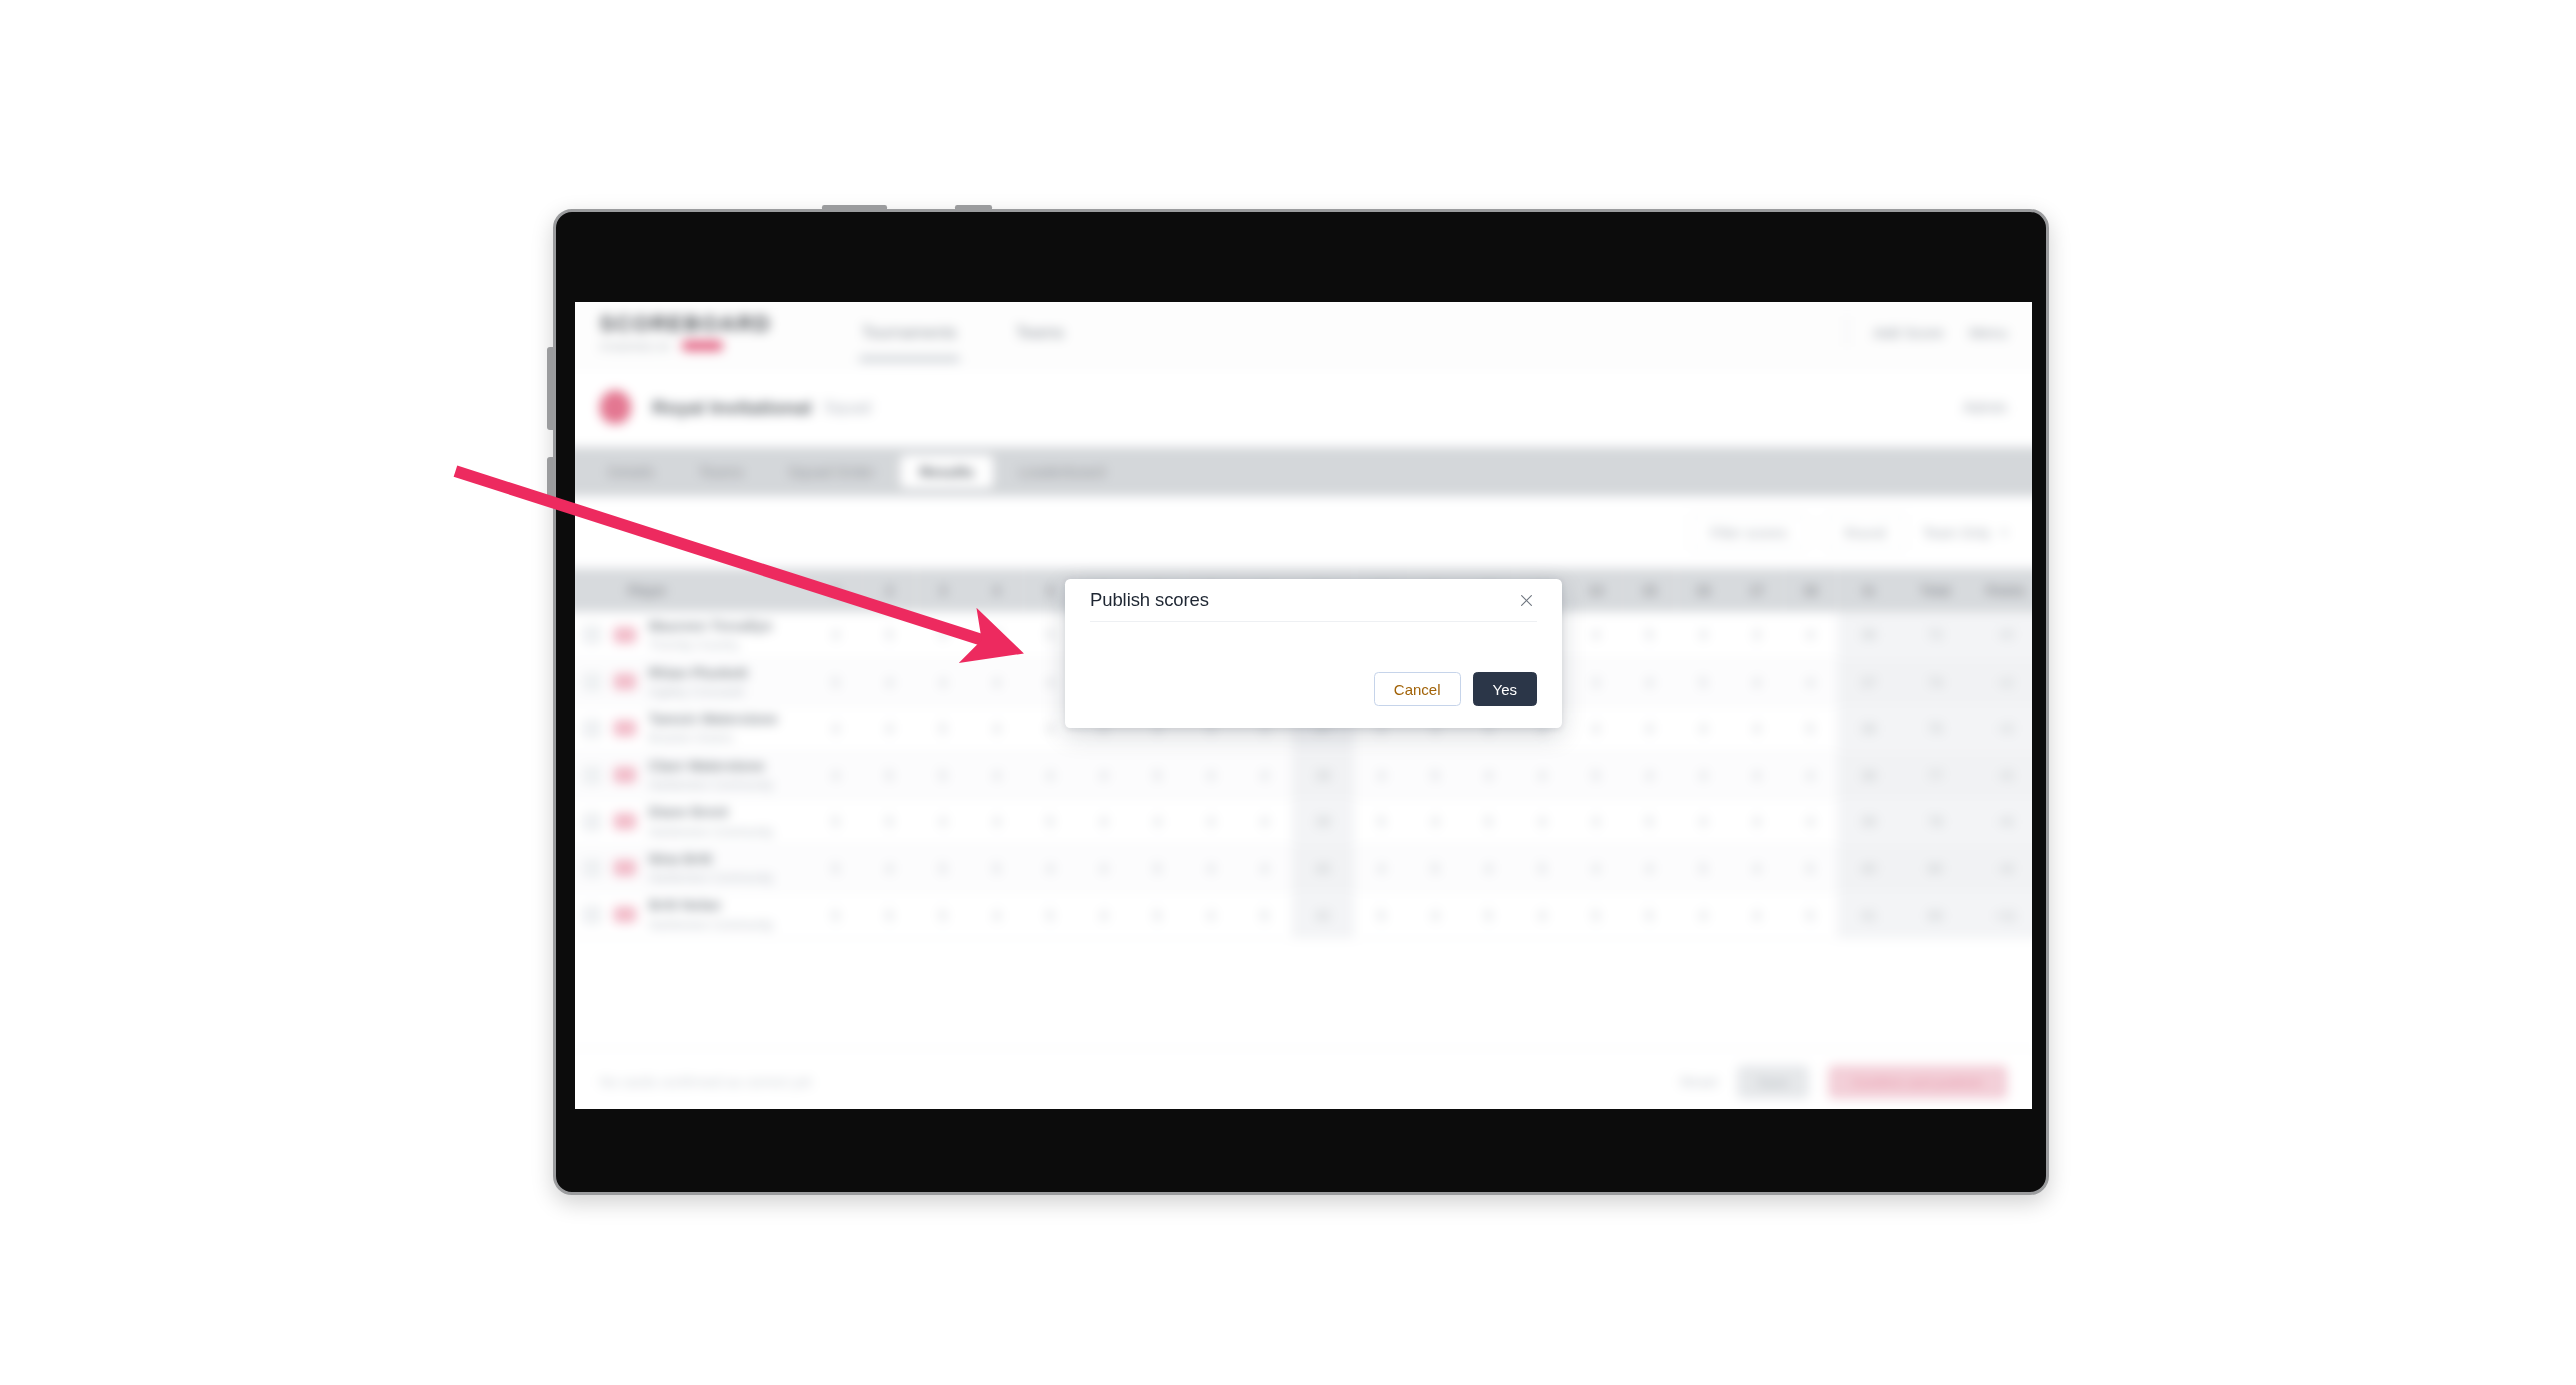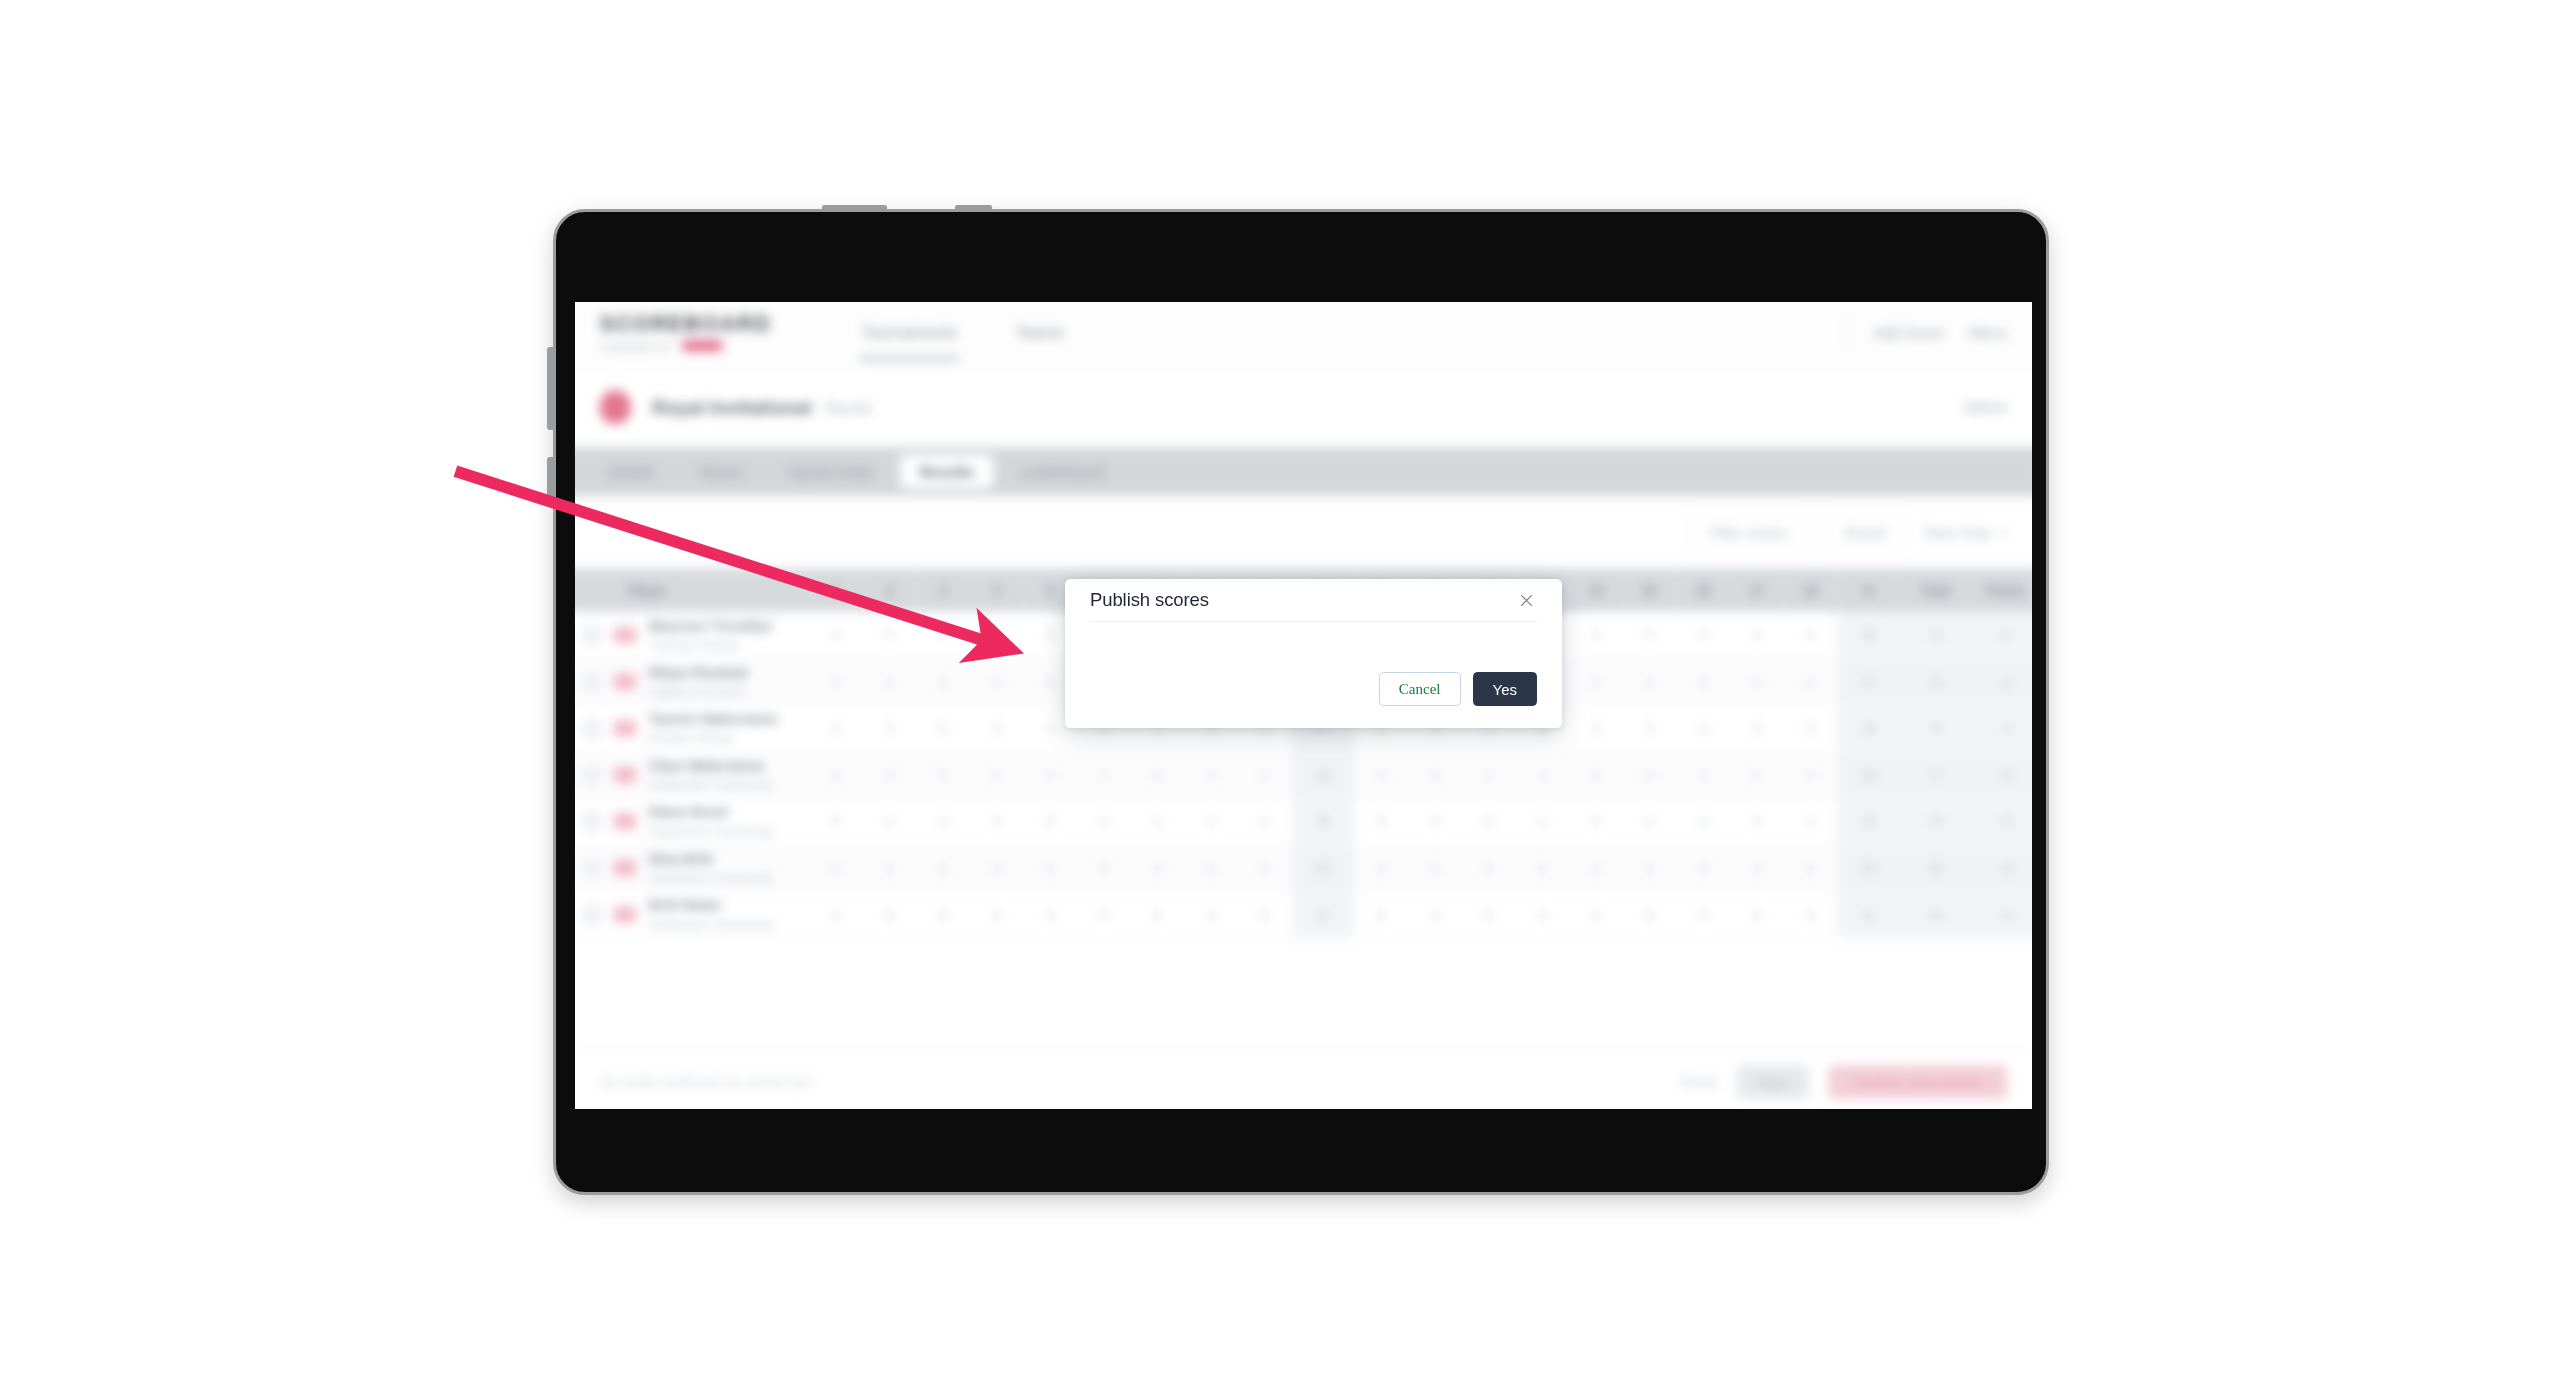--- a/index.html
+++ b/index.html
@@ -43,21 +43,21 @@
   }
 
   
   #tablet {
     position: absolute;
     left: 553px;
     top: 209px;
     width: 1496px;
     height: 986px;
     background: #0c0c0c;
-    border-radius: 32px;
+    border-radius: 19px;
     border: 3.7px solid #9b9c9e;
     box-shadow: 0 7.4px 22px rgba(0,0,0,0.18);
   }
   
   .edge-nub {
     position: absolute;
     background: #9b9c9e;
     border-radius: 2.2px;
   }
   .nub-top-a { top: -7.4px; left: 266px; width: 65px; height: 7.4px; }
@@ -270,23 +270,22 @@
     position: absolute; right: 25px; bottom: 22px;
     display: flex; align-items: center; gap: 12px;
   }
   .btn {
     font-size: 15px; border-radius: 4.4px; cursor: pointer;
     display: flex; align-items: center; justify-content: center;
     height: 34px; padding: 0 19px;
     font-family: "Liberation Sans", sans-serif;
   }
   .btn-cancel {
-    background: #ffffff; color: #15803d;
+    background: #ffffff; color: #a16207;
     border: 0.7px solid #c6d4ea;
-    font-family: Liberation Serif, serif;
   }
   .btn-yes {
     background: #2b3648; color: #ffffff;
     border: 0.7px solid #2b3648;
   }
 </style>
 </head>
 <body>
 
 <div id="stage">

